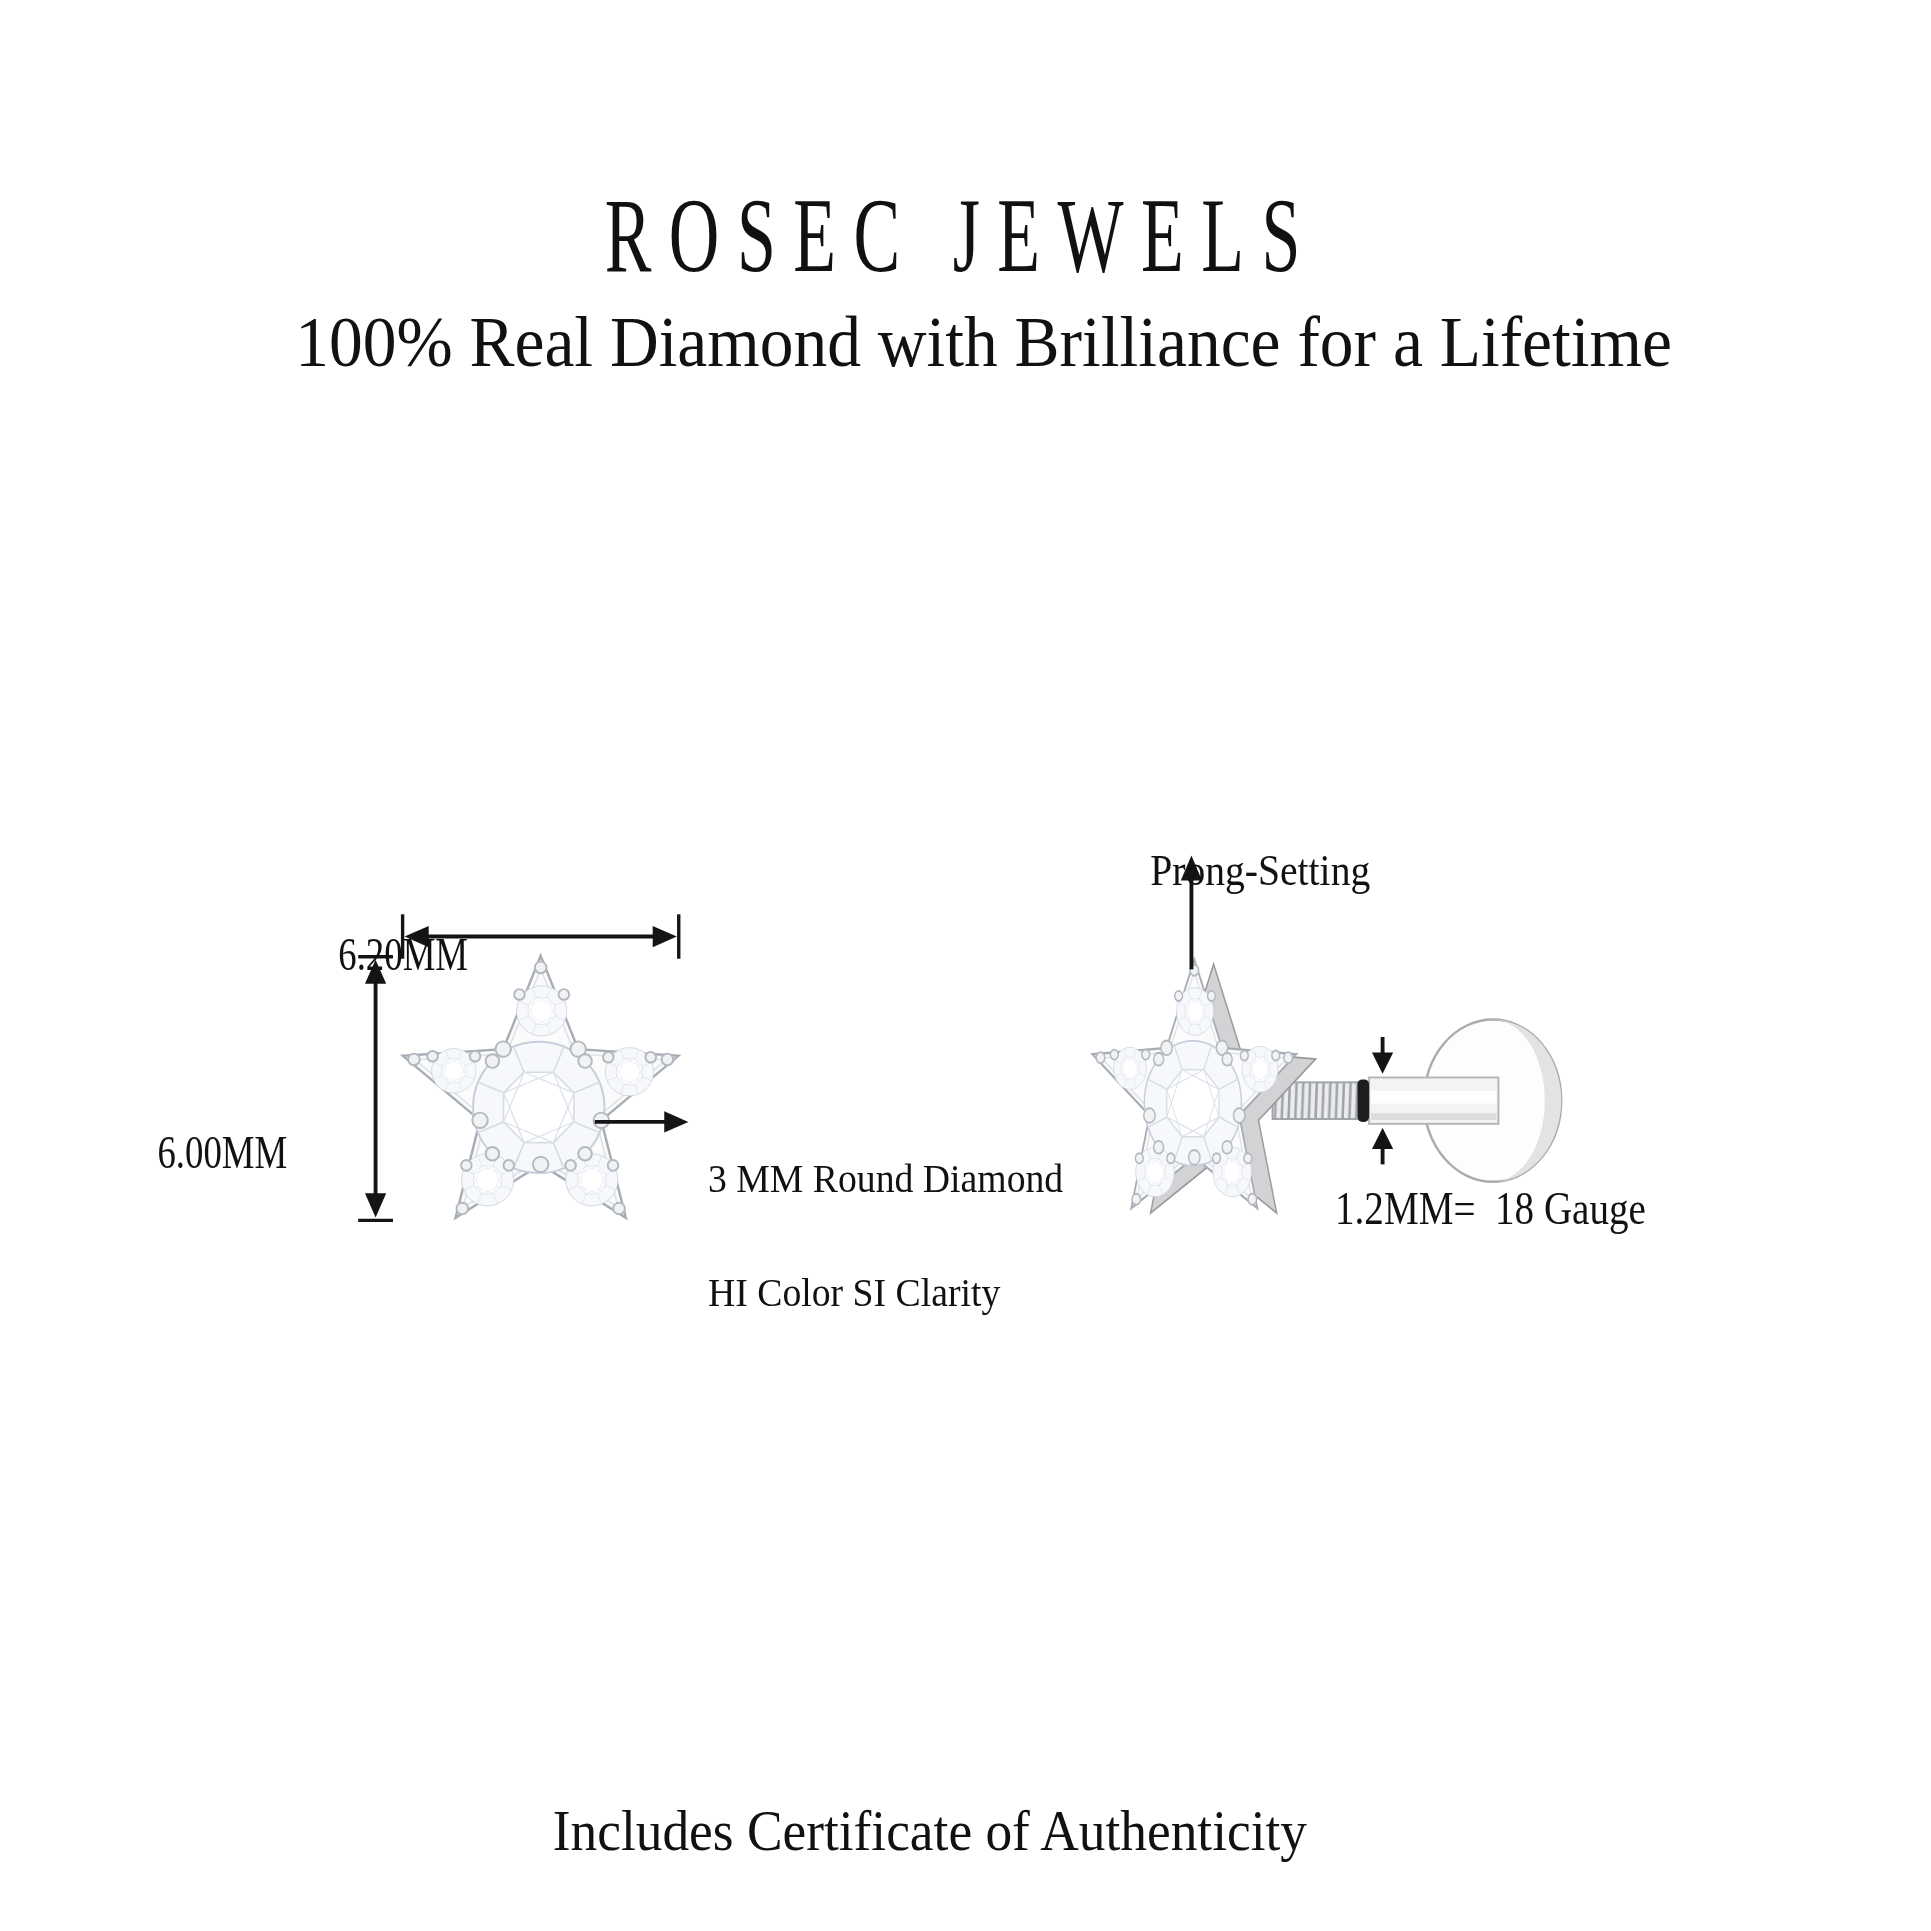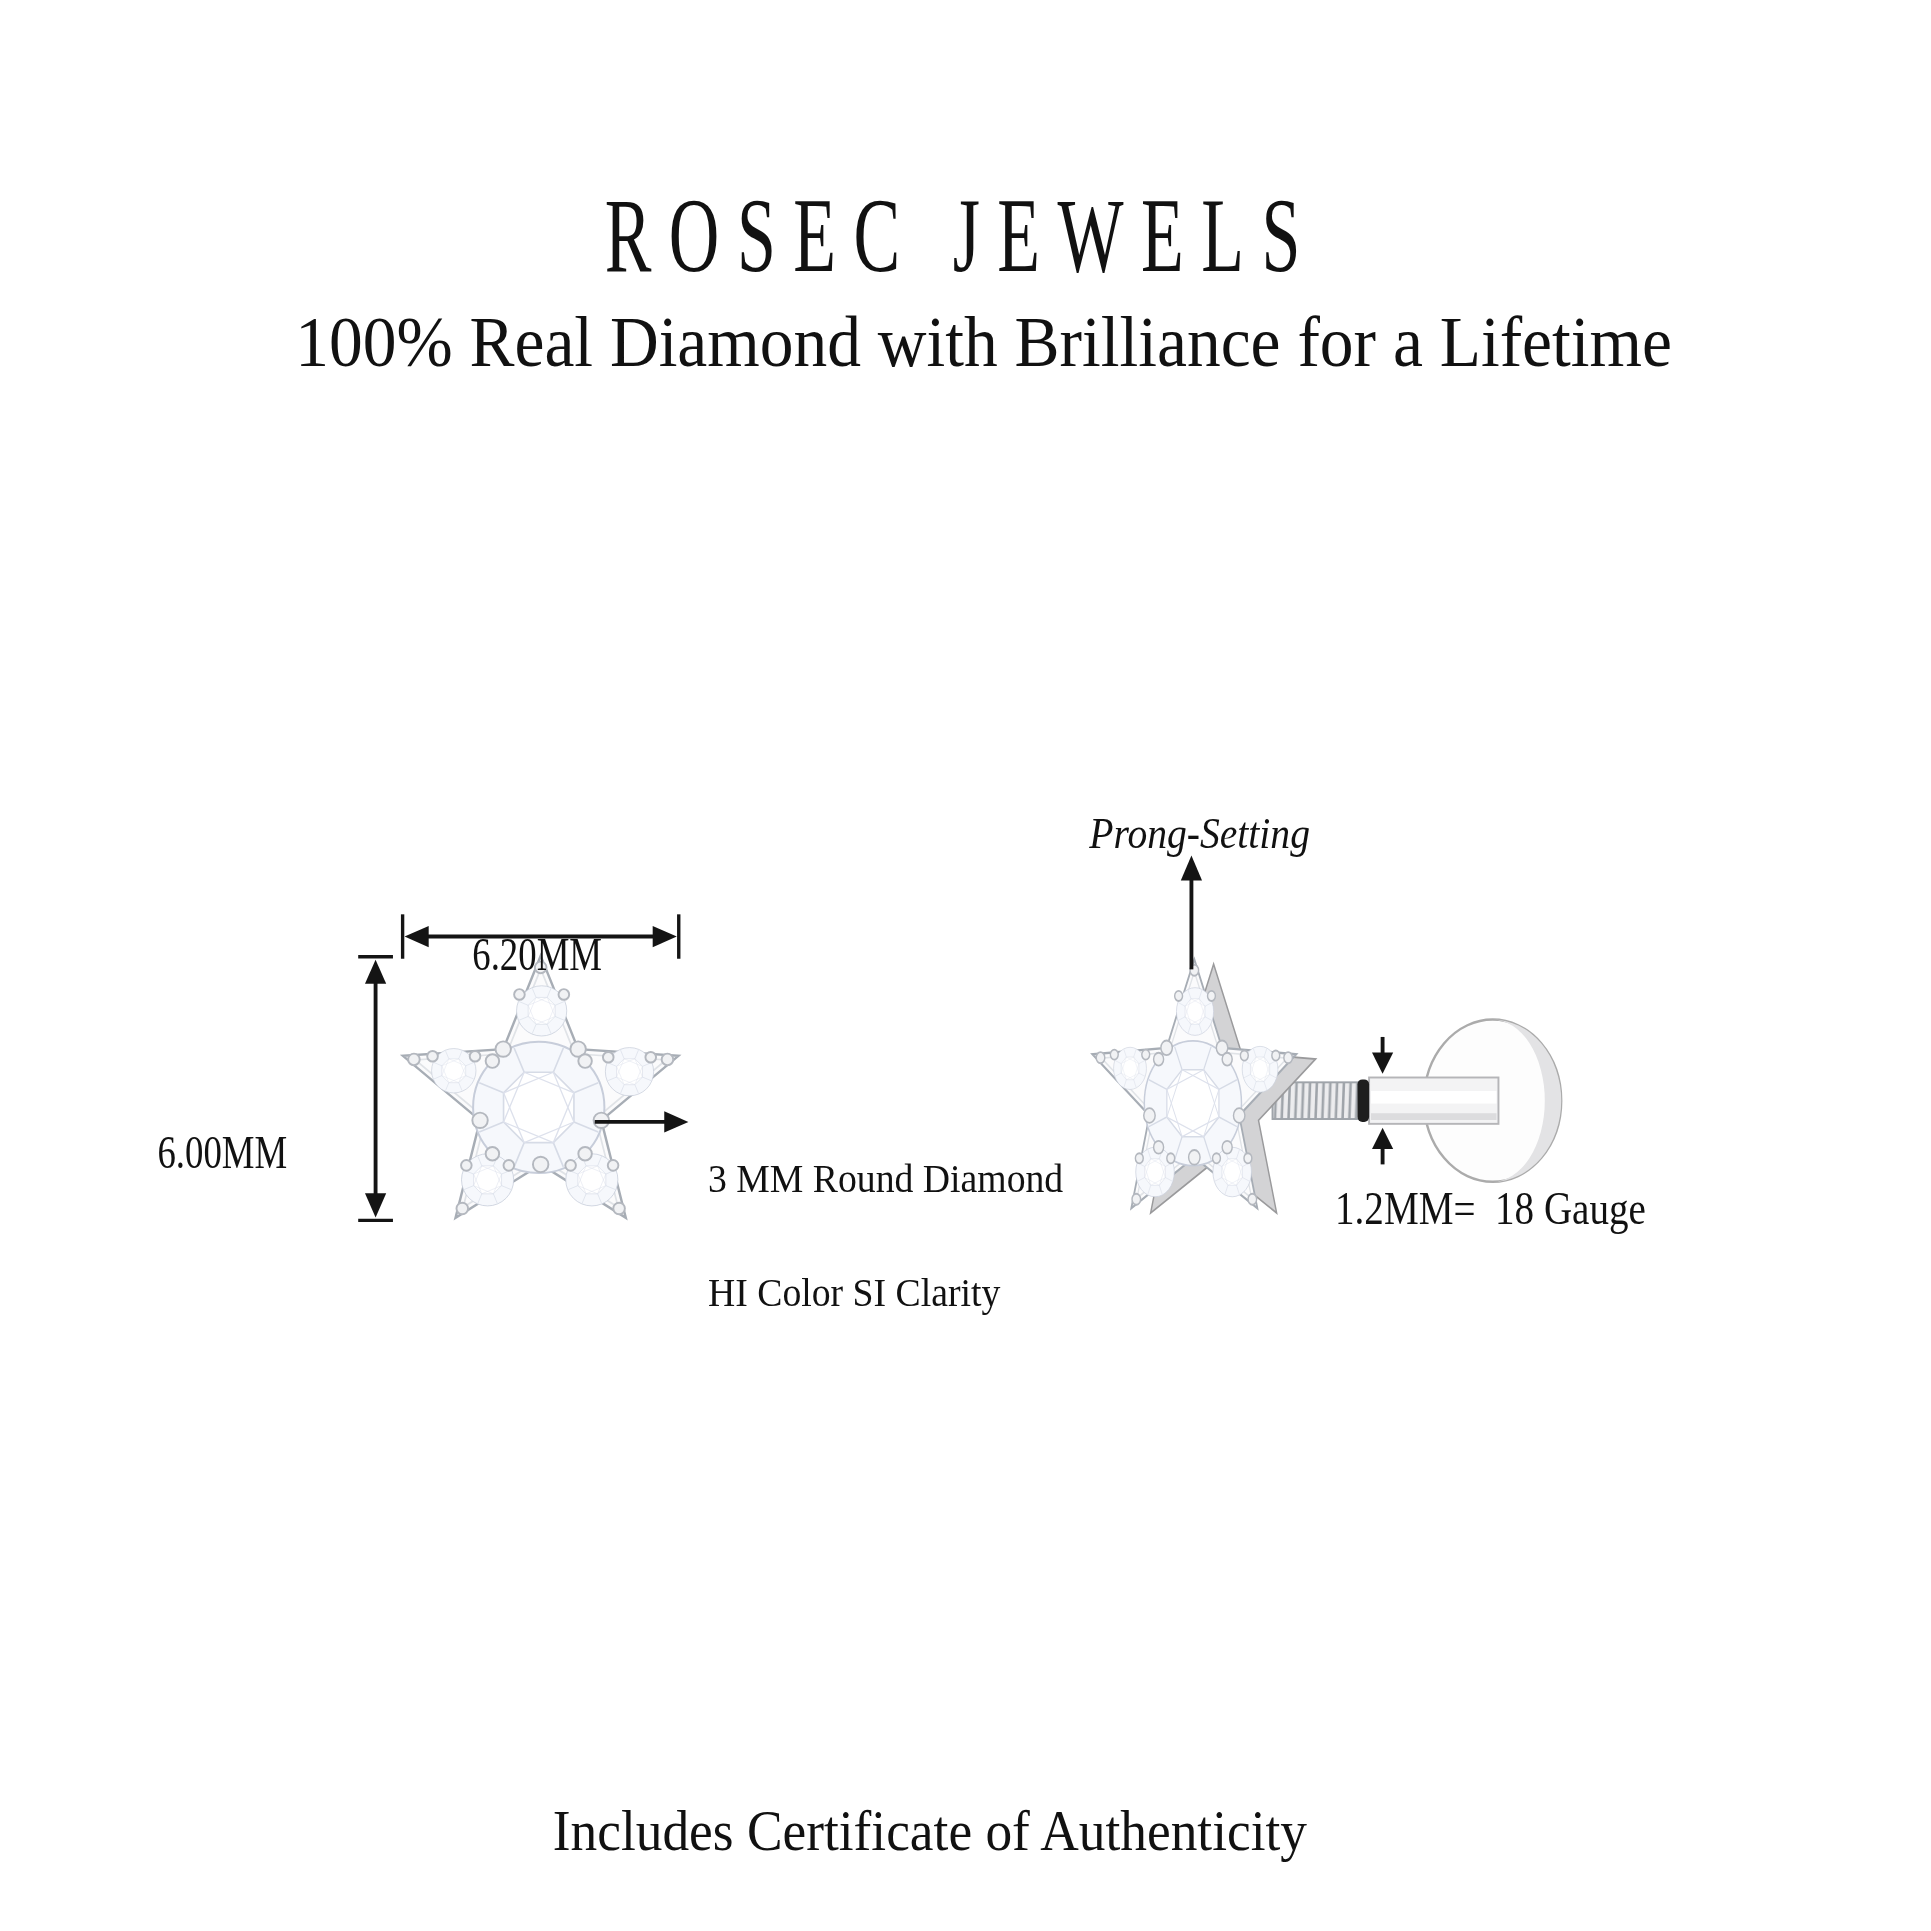--- a/index.html
+++ b/index.html
@@ -10,26 +10,26 @@
   .label{position:absolute;line-height:1;white-space:pre;}
   .center-band{left:0;width:1931px;text-align:center;}
   .sq{display:inline-block;transform-origin:center top;}
   .sq-right{display:inline-block;transform-origin:right top;}
   .title{top:77px;left:-31px;font-size:106px;}
   .title .sq{letter-spacing:.25em;transform:scaleX(.66);}
   .subtitle{top:236px;font-size:71px;}
   .subtitle .sq{transform:scaleX(.95);}
   .footer-note{top:1744px;left:-50px;font-size:58px;}
   .footer-note .sq{transform:scaleX(.92);}
-  .dim-w{top:886px;left:284px;width:483px;text-align:center;font-size:46px;}
+  .dim-w{top:886px;left:299px;width:483px;text-align:left;font-size:46px;}
   .dim-w .sq{transform:scaleX(.8);}
   .dim-h{top:1084px;left:26px;width:338px;text-align:center;font-size:46px;}
   .dim-h .sq-right{transform:scaleX(.8);}
   .gem-note{top:1083px;left:708px;font-size:41px;line-height:38px;transform:scaleX(.92);transform-origin:left top;}
-  .prong-note{top:768px;left:996px;width:386px;text-align:center;font-size:44px;font-style:italic;}
+  .prong-note{top:805px;left:996px;width:386px;text-align:right;font-size:44px;}
   .prong-note .sq{transform:scaleX(.9);}
   .gauge-note{top:1186px;left:1335px;font-size:46px;transform:scaleX(.85);transform-origin:left top;}
   svg{position:absolute;top:0;left:0;}
   .metal{fill:#fbfbfc;stroke:#a7adb5;stroke-width:2.5;}
   .metal-back{fill:#d3d3d5;stroke:#9a9a9c;stroke-width:2;}
   .bevel{fill:none;stroke:#e0e3e7;stroke-width:2;}
   .ink{stroke:#141414;fill:none;}
   .ink-fill{fill:#141414;stroke:none;}
 </style>
 </head>

